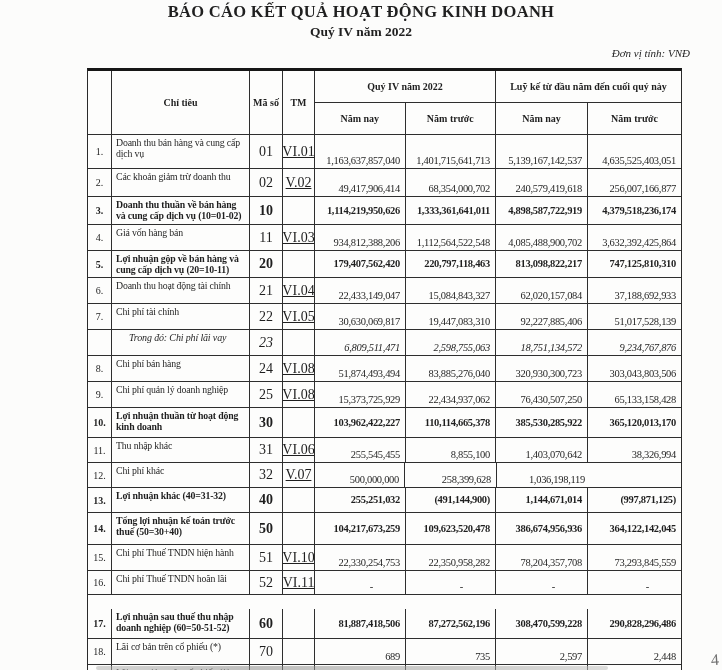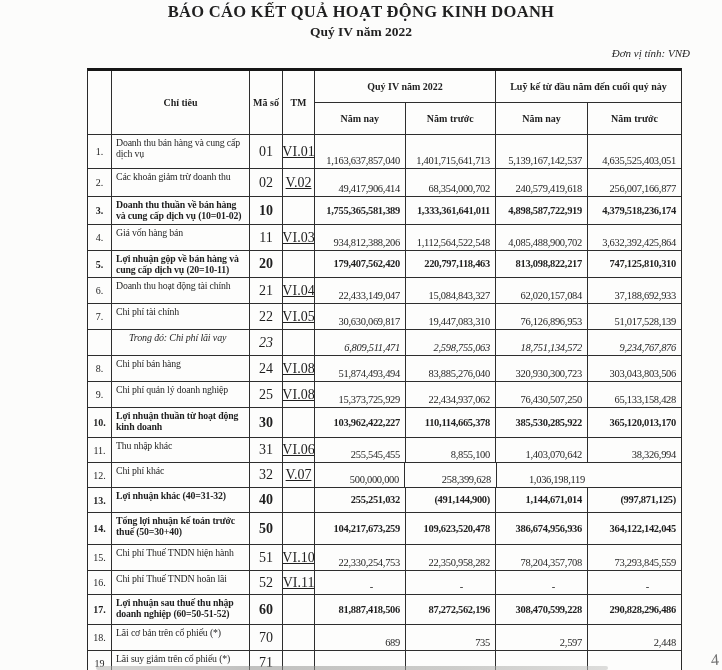--- a/index.html
+++ b/index.html
@@ -116,21 +116,21 @@
       <div class="cell c-val w-v1">49,417,906,414</div>
       <div class="cell c-val w-v2">68,354,000,702</div>
       <div class="cell c-val w-v3">240,579,419,618</div>
       <div class="c-val w-v4" style="box-sizing:border-box">256,007,166,877</div>
     </div>
         <div class="trow row-bold" style="height: 28px;">
       <div class="cell c-no w-no">3.</div>
       <div class="cell c-label w-label">Doanh thu thuần về bán hàng và cung cấp dịch vụ (10=01-02)</div>
       <div class="cell c-code w-code">10</div>
       <div class="cell c-tm w-tm"></div>
-      <div class="cell c-val w-v1">1,755,365,581,389</div>
+      <div class="cell c-val w-v1">1,114,219,950,626</div>
       <div class="cell c-val w-v2">1,333,361,641,011</div>
       <div class="cell c-val w-v3">4,898,587,722,919</div>
       <div class="c-val w-v4" style="box-sizing:border-box">4,379,518,236,174</div>
     </div>
         <div class="trow" style="height: 26px;">
       <div class="cell c-no w-no">4.</div>
       <div class="cell c-label w-label">Giá vốn hàng bán</div>
       <div class="cell c-code w-code">11</div>
       <div class="cell c-tm w-tm">VI.03</div>
       <div class="cell c-val w-v1">934,812,388,206</div>
@@ -158,21 +158,21 @@
       <div class="cell c-val w-v3">62,020,157,084</div>
       <div class="c-val w-v4" style="box-sizing:border-box">37,188,692,933</div>
     </div>
         <div class="trow" style="height: 26px;">
       <div class="cell c-no w-no">7.</div>
       <div class="cell c-label w-label">Chi phí tài chính</div>
       <div class="cell c-code w-code">22</div>
       <div class="cell c-tm w-tm">VI.05</div>
       <div class="cell c-val w-v1">30,630,069,817</div>
       <div class="cell c-val w-v2">19,447,083,310</div>
-      <div class="cell c-val w-v3">76,126,896,953</div>
+      <div class="cell c-val w-v3">92,227,885,406</div>
       <div class="c-val w-v4" style="box-sizing:border-box">51,017,528,139</div>
     </div>
         <div class="trow row-italic" style="height: 26px;">
       <div class="cell c-no w-no"></div>
       <div class="cell c-label w-label">Trong đó: Chi phí lãi vay</div>
       <div class="cell c-code w-code">23</div>
       <div class="cell c-tm w-tm"></div>
       <div class="cell c-val w-v1">6,809,511,471</div>
       <div class="cell c-val w-v2">2,598,755,063</div>
       <div class="cell c-val w-v3">18,751,134,572</div>
@@ -260,21 +260,21 @@
         <div class="trow" style="height: 24px;">
       <div class="cell c-no w-no">16.</div>
       <div class="cell c-label w-label">Chi phí Thuế TNDN hoãn lãi</div>
       <div class="cell c-code w-code">52</div>
       <div class="cell c-tm w-tm">VI.11</div>
       <div class="cell c-val w-v1 dash">-</div>
       <div class="cell c-val w-v2 dash">-</div>
       <div class="cell c-val w-v3 dash">-</div>
       <div class="c-val w-v4 dash" style="box-sizing:border-box">-</div>
     </div>
-        <div class="trow row-bold" style="height: 30px;">
+        <div class="trow row-bold" style="height: 30px; margin-top: 14px;">
       <div class="cell c-no w-no">17.</div>
       <div class="cell c-label w-label">Lợi nhuận sau thuế thu nhập doanh nghiệp (60=50-51-52)</div>
       <div class="cell c-code w-code">60</div>
       <div class="cell c-tm w-tm"></div>
       <div class="cell c-val w-v1">81,887,418,506</div>
       <div class="cell c-val w-v2">87,272,562,196</div>
       <div class="cell c-val w-v3">308,470,599,228</div>
       <div class="c-val w-v4" style="box-sizing:border-box">290,828,296,486</div>
     </div>
         <div class="trow" style="height: 26px;">

